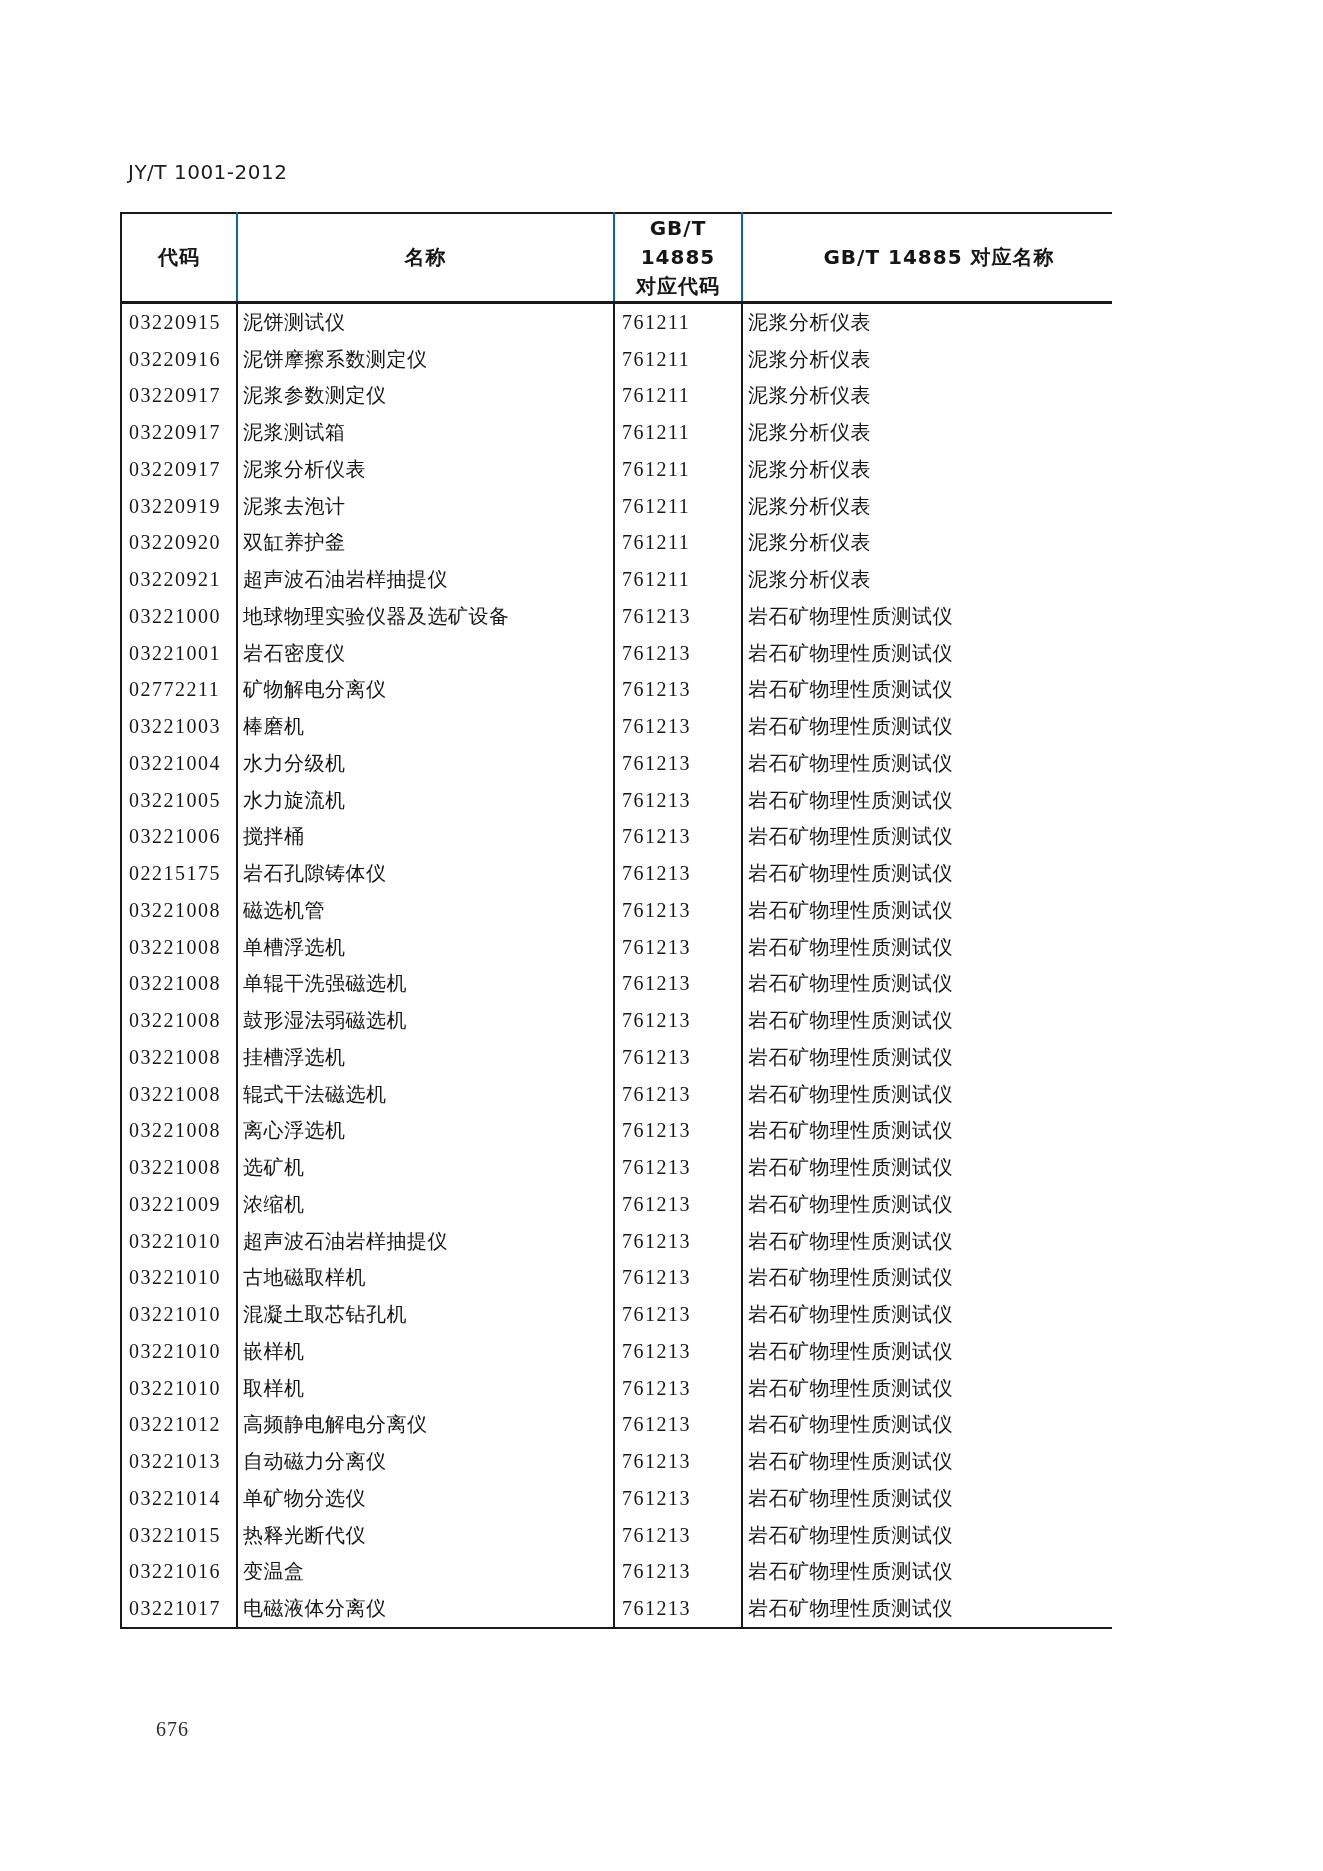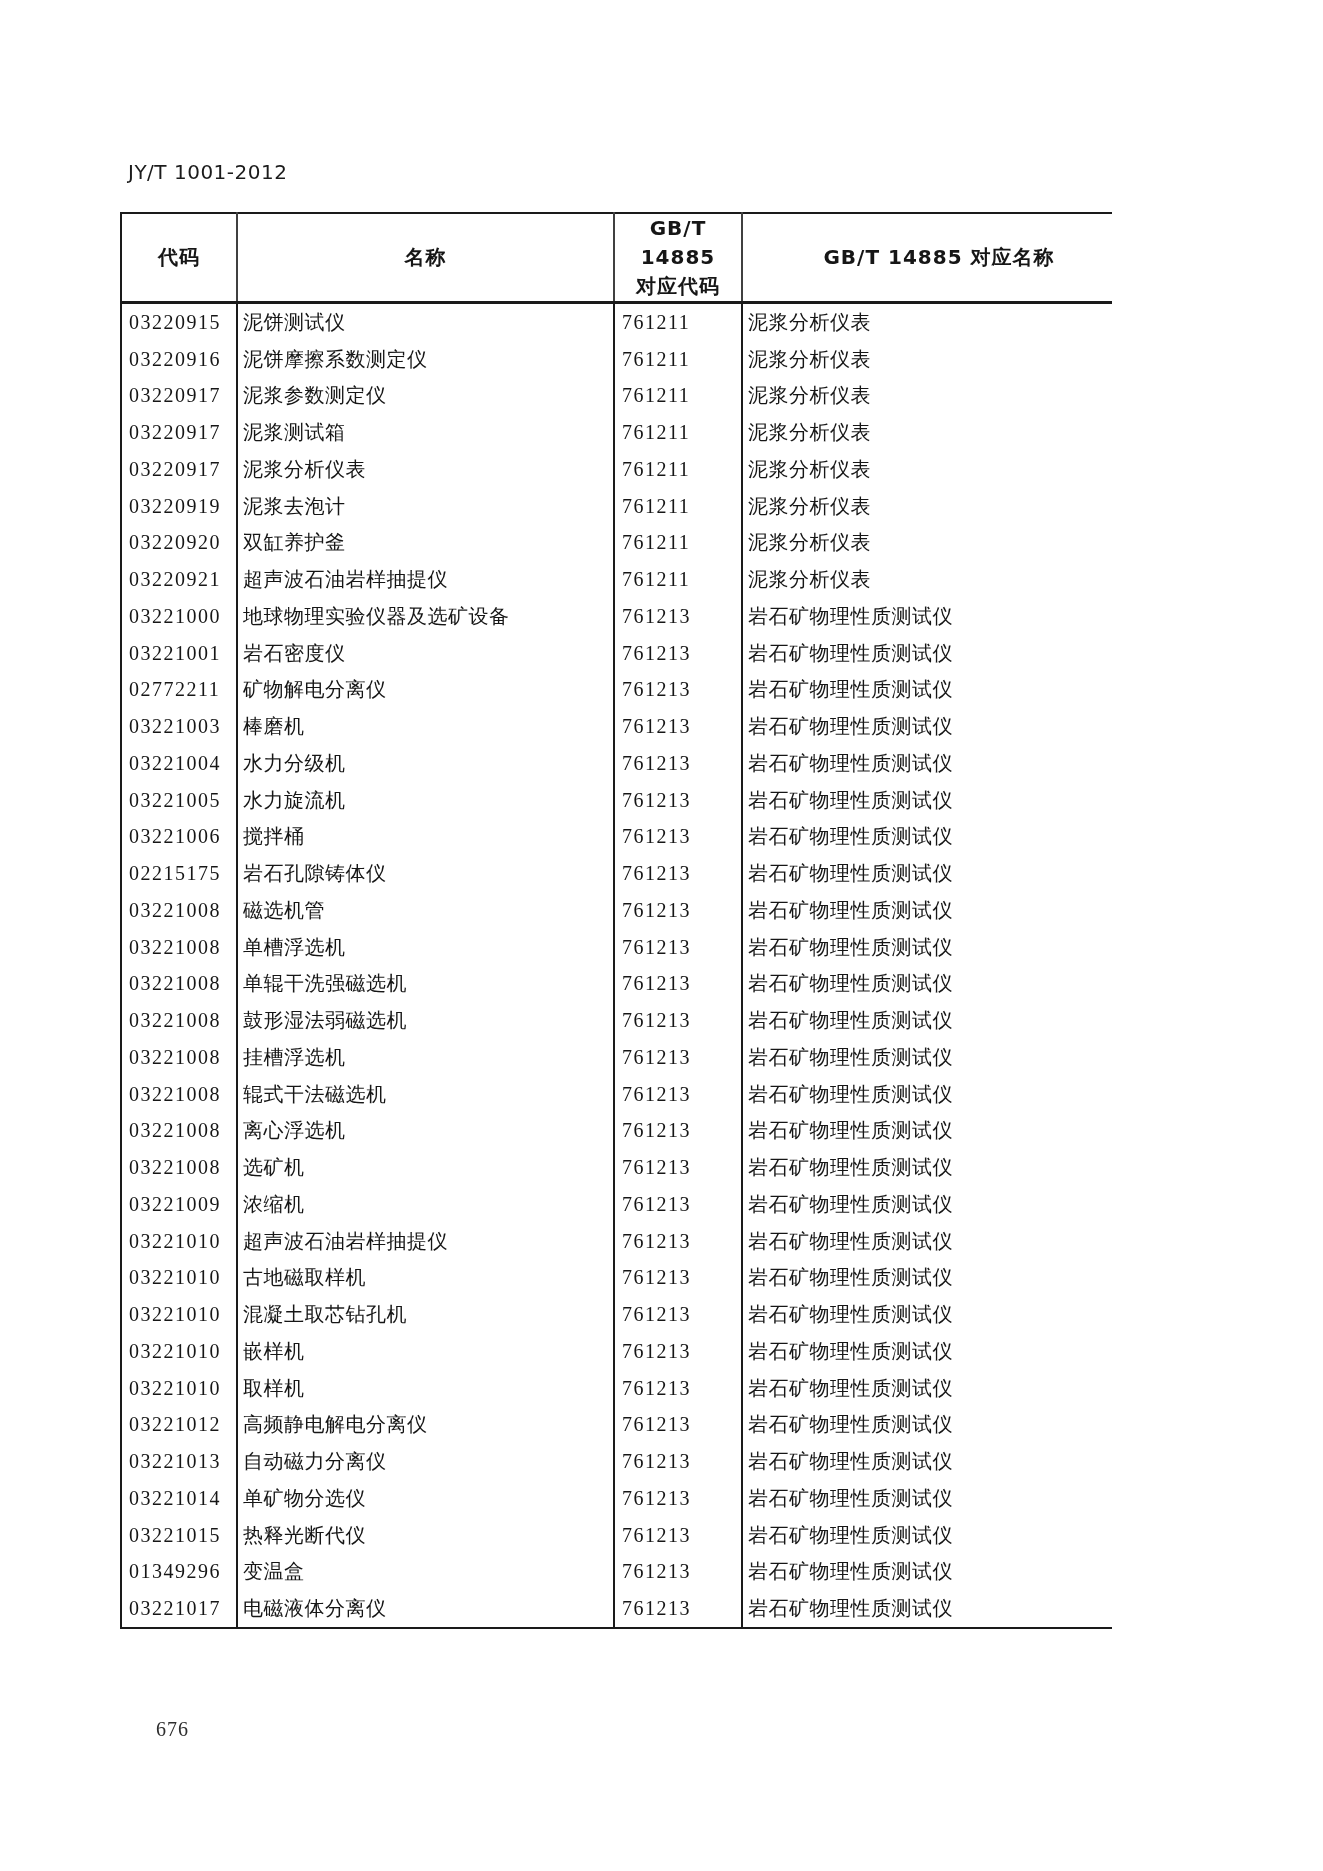--- a/index.html
+++ b/index.html
@@ -36,21 +36,21 @@
     table-layout: fixed;
     font-family: "Liberation Serif", "DejaVu Serif", serif;
     color: #161616;
   }
   table.mapping-table { border: 2px solid #1a1a1a; }
   col.c1 { width: 116px; }
   col.c2 { width: 377px; }
   col.c3 { width: 128px; }
   col.c4 { width: 394px; }
   thead th {
-    border-left: 2px solid #404040;
+    border-left: 2px solid #0369a1;
     border-bottom: 3px solid #1a1a1a;
     height: 69px;
     vertical-align: middle;
     text-align: center;
     font-family: "DejaVu Sans", "Liberation Sans", sans-serif;
     font-weight: bold;
     font-size: 20px;
     letter-spacing: 1px;
     padding: 0;
   }
@@ -309,21 +309,21 @@
           <td>761213</td>
           <td>岩石矿物理性质测试仪</td>
         </tr>
         <tr>
           <td>03221015</td>
           <td>热释光断代仪</td>
           <td>761213</td>
           <td>岩石矿物理性质测试仪</td>
         </tr>
         <tr>
-          <td>01349296</td>
+          <td>03221016</td>
           <td>变温盒</td>
           <td>761213</td>
           <td>岩石矿物理性质测试仪</td>
         </tr>
         <tr>
           <td>03221017</td>
           <td>电磁液体分离仪</td>
           <td>761213</td>
           <td>岩石矿物理性质测试仪</td>
         </tr>

